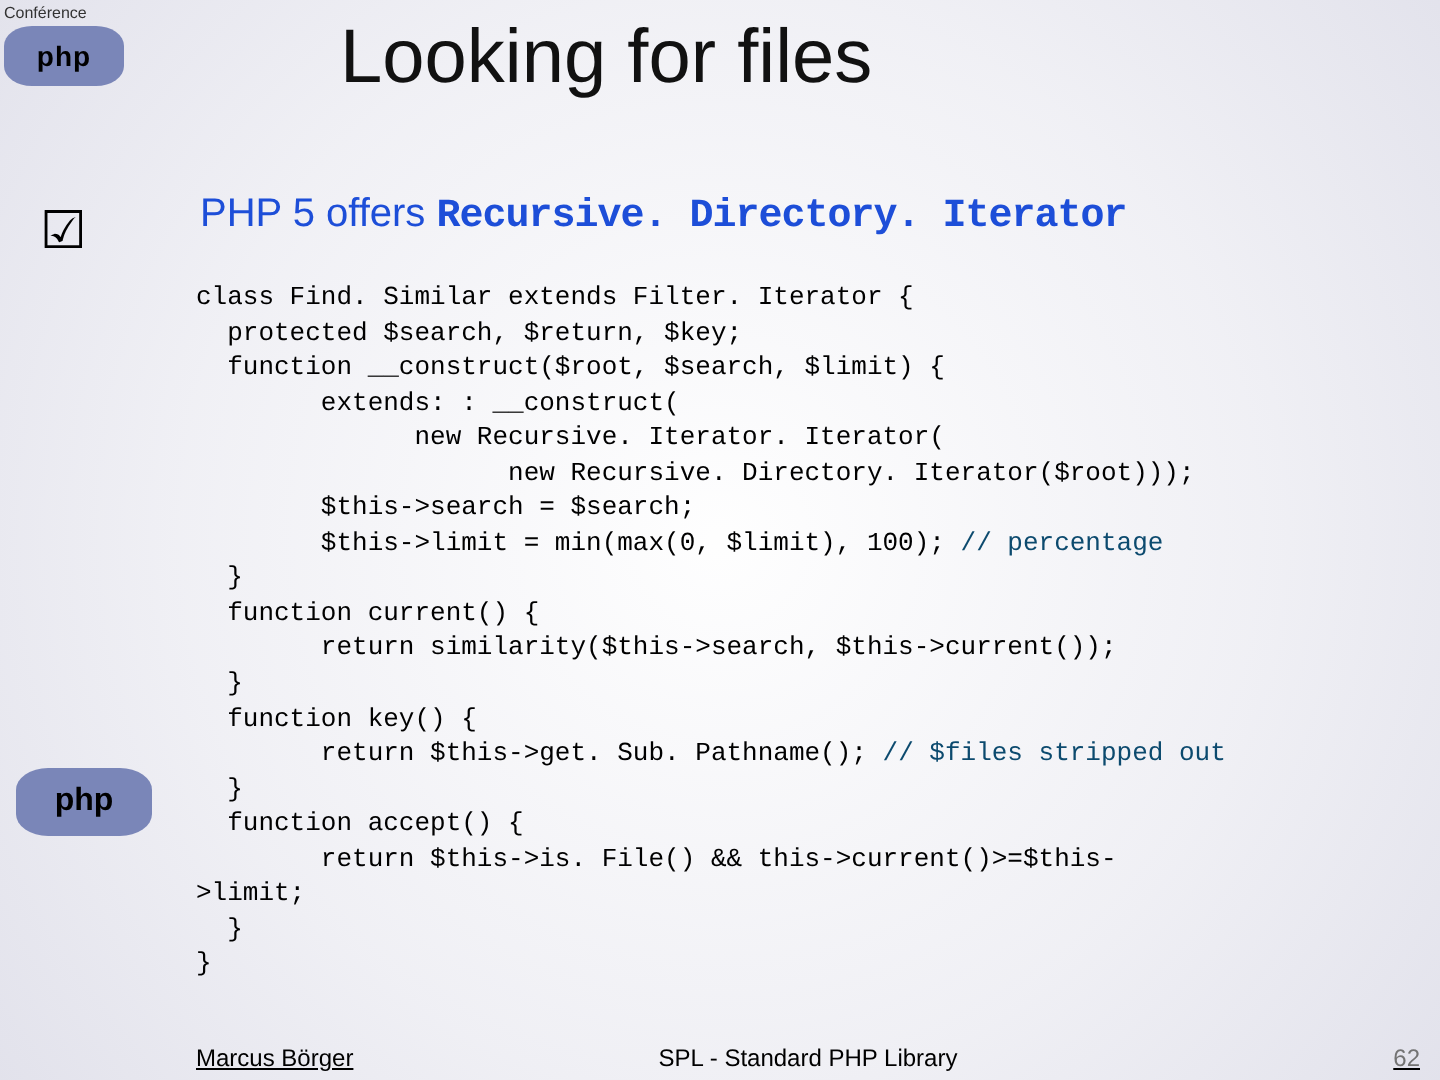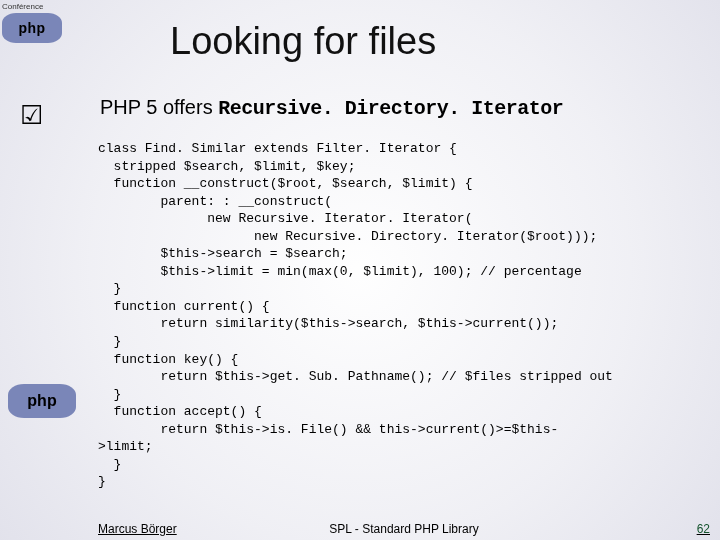--- a/index.html
+++ b/index.html
@@ -67,72 +67,72 @@
     border-radius: 16px / 11px;
     display: flex;
     align-items: center;
     justify-content: center;
     color: #000;
     font-weight: bold;
     font-size: 16px;
   }
   .title {
     position: absolute;
-    top: 20px;
+    top: 8px;
     left: 170px;
     right: 20px;
     font-size: 38px;
     font-weight: 400;
     color: #111;
   }
   .subtitle {
     position: absolute;
     top: 96px;
     left: 100px;
     right: 10px;
     font-size: 20px;
-    color: #000000;
+    color: #1d4ed8;
   }
   .subtitle .mono {
     font-family: "Courier New", Courier, monospace;
     font-weight: bold;
     letter-spacing: -0.5px;
   }
   .codeblock {
     position: absolute;
     top: 140px;
     left: 98px;
     right: 6px;
     bottom: 30px;
     font-family: "Courier New", Courier, monospace;
     font-size: 13px;
     line-height: 1.35;
     white-space: pre;
     color: #000;
   }
-  .codeblock .comment { color: #000000; }
+  .codeblock .comment { color: #0c4a6e; }
   .footer {
     position: absolute;
     bottom: 4px;
     left: 98px;
     right: 10px;
     font-size: 12px;
     color: #000;
     display: flex;
     justify-content: space-between;
     align-items: baseline;
     text-decoration: underline;
   }
   .footer .center {
     position: absolute;
     left: 50%;
     transform: translateX(-50%);
   }
   .footer .page {
-    color: #14532d;
+    color: #737373;
   }
 </style>
 </head>
 <body>
 
 <div class="sidebar">
   <div class="logo-top">
     <div class="conf">Conférence</div>
     <div class="php-badge">php</div>
   </div>
@@ -144,23 +144,23 @@
   </div>
 </div>
 
 <div class="title">Looking for files</div>
 
 <div class="subtitle">
   <span>PHP 5 offers </span><span class="mono">Recursive. Directory. Iterator</span>
 </div>
 
 <div class="codeblock"><span>class Find. Similar extends Filter. Iterator {</span>
-<span>  stripped $search, $limit, $key;</span>
+<span>  protected $search, $return, $key;</span>
 <span>  function __construct($root, $search, $limit) {</span>
-<span>        parent: : __construct(</span>
+<span>        extends: : __construct(</span>
 <span>              new Recursive. Iterator. Iterator(</span>
 <span>                    new Recursive. Directory. Iterator($root)));</span>
 <span>        $this-&gt;search = $search;</span>
 <span>        $this-&gt;limit = min(max(0, $limit), 100); </span><span class="comment">// percentage</span>
 <span>  }</span>
 <span>  function current() {</span>
 <span>        return similarity($this-&gt;search, $this-&gt;current());</span>
 <span>  }</span>
 <span>  function key() {</span>
 <span>        return $this-&gt;get. Sub. Pathname(); </span><span class="comment">// $files stripped out</span>

